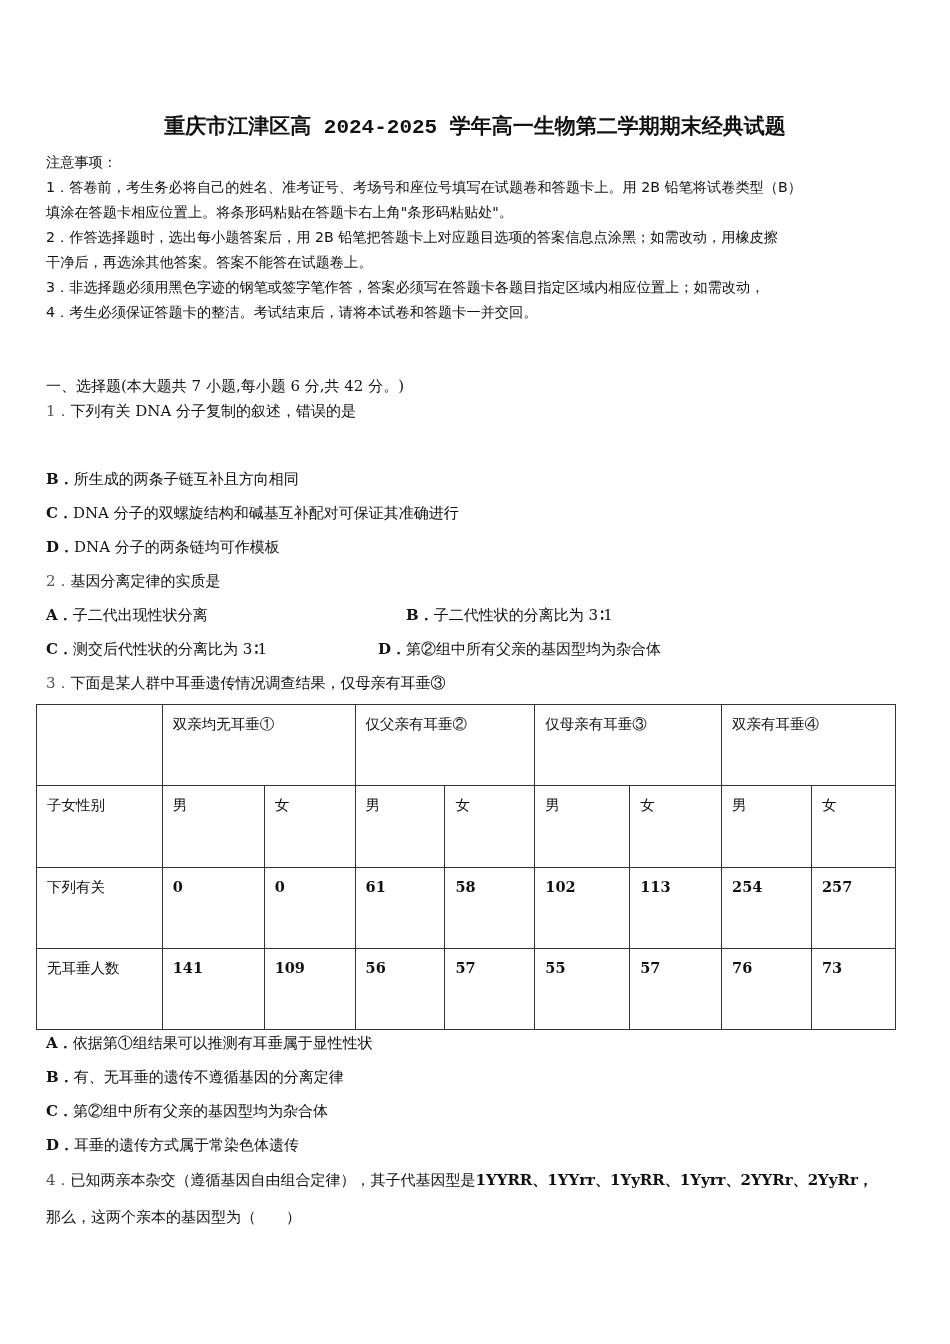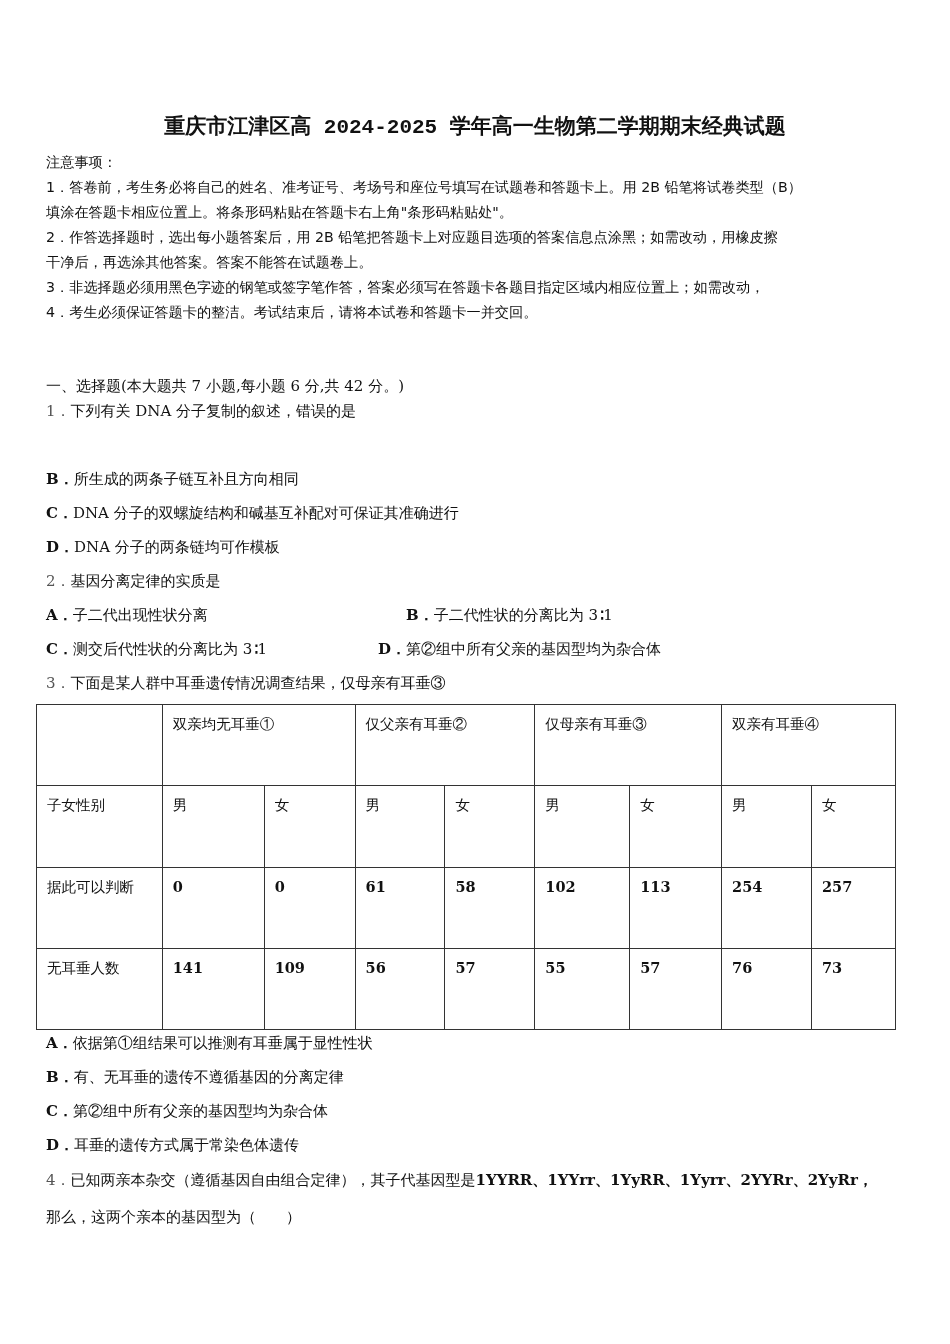--- a/index.html
+++ b/index.html
@@ -93,21 +93,21 @@
       <td>男</td>
       <td>女</td>
       <td>男</td>
       <td>女</td>
       <td>男</td>
       <td>女</td>
       <td>男</td>
       <td>女</td>
     </tr>
     <tr>
-      <td>据此可以判断</td>
+      <td>下列有关</td>
       <td class="num">0</td>
       <td class="num">0</td>
       <td class="num">61</td>
       <td class="num">58</td>
       <td class="num">102</td>
       <td class="num">113</td>
       <td class="num">254</td>
       <td class="num">257</td>
     </tr>
     <tr>

